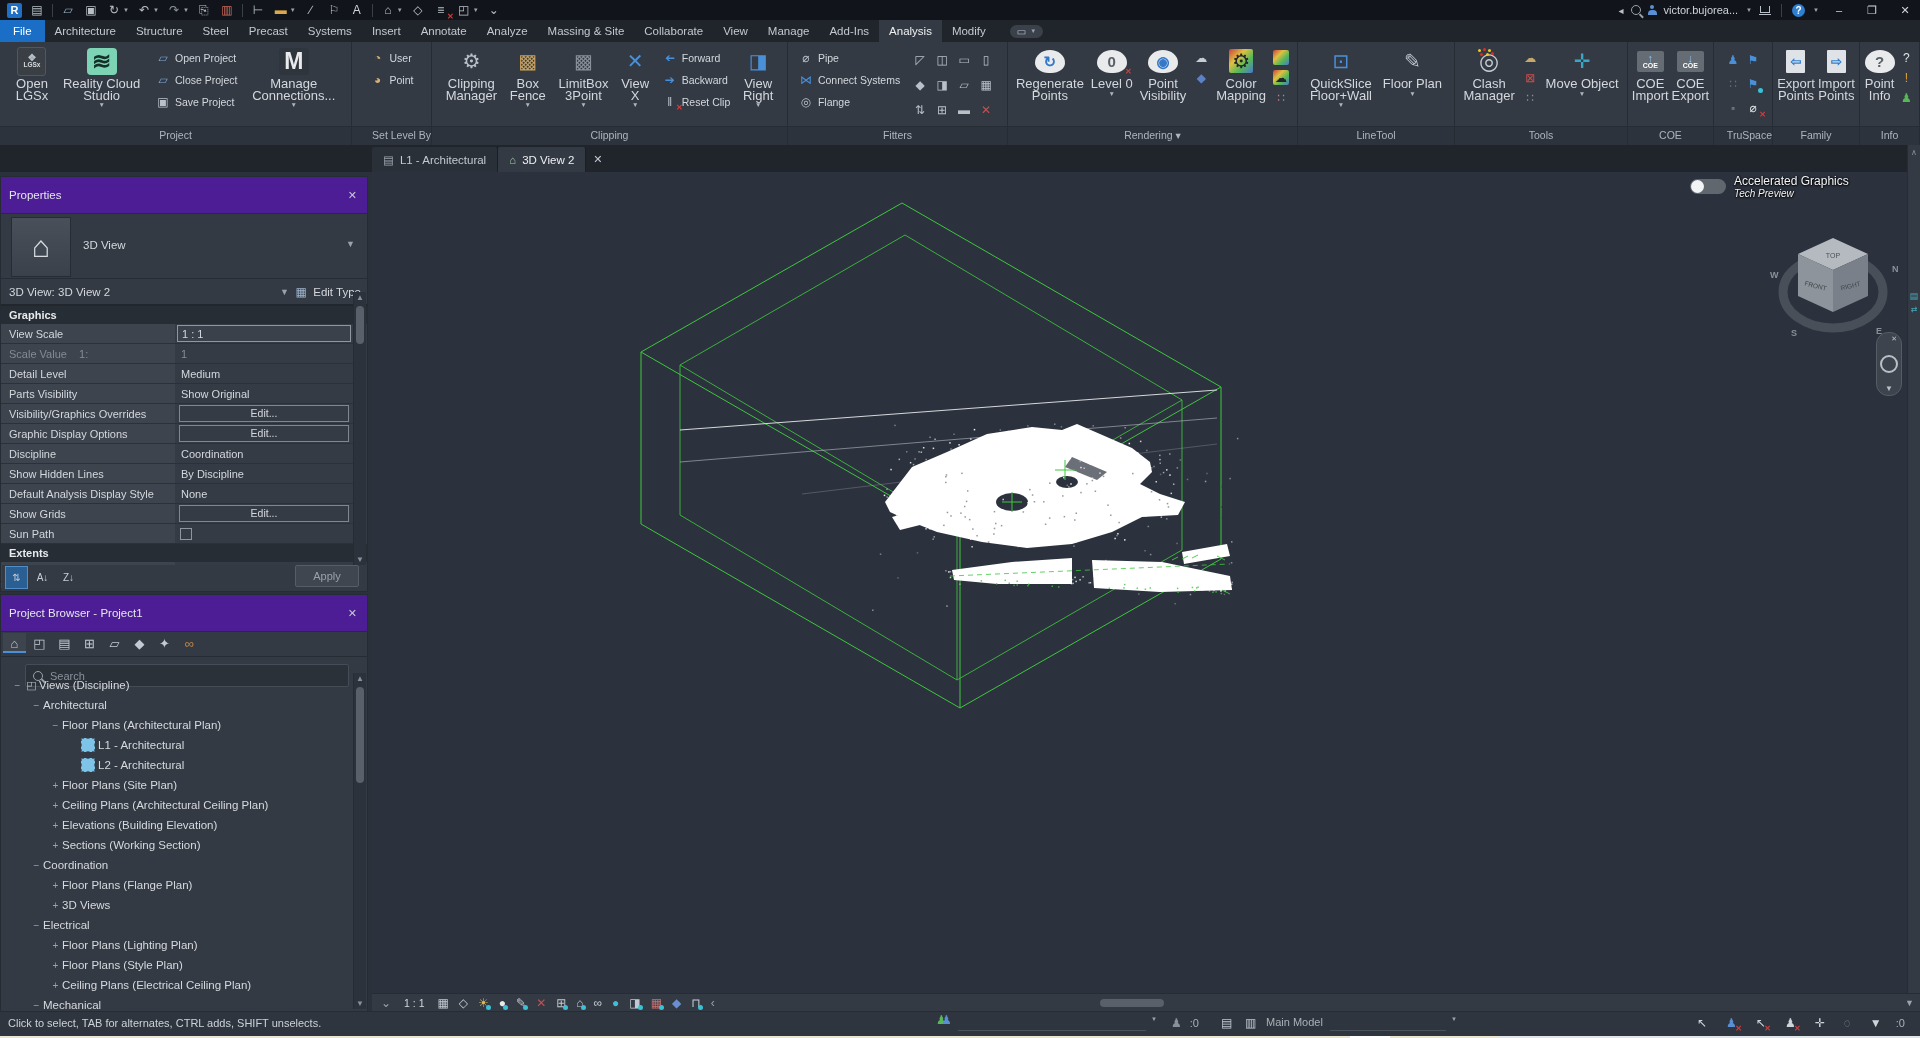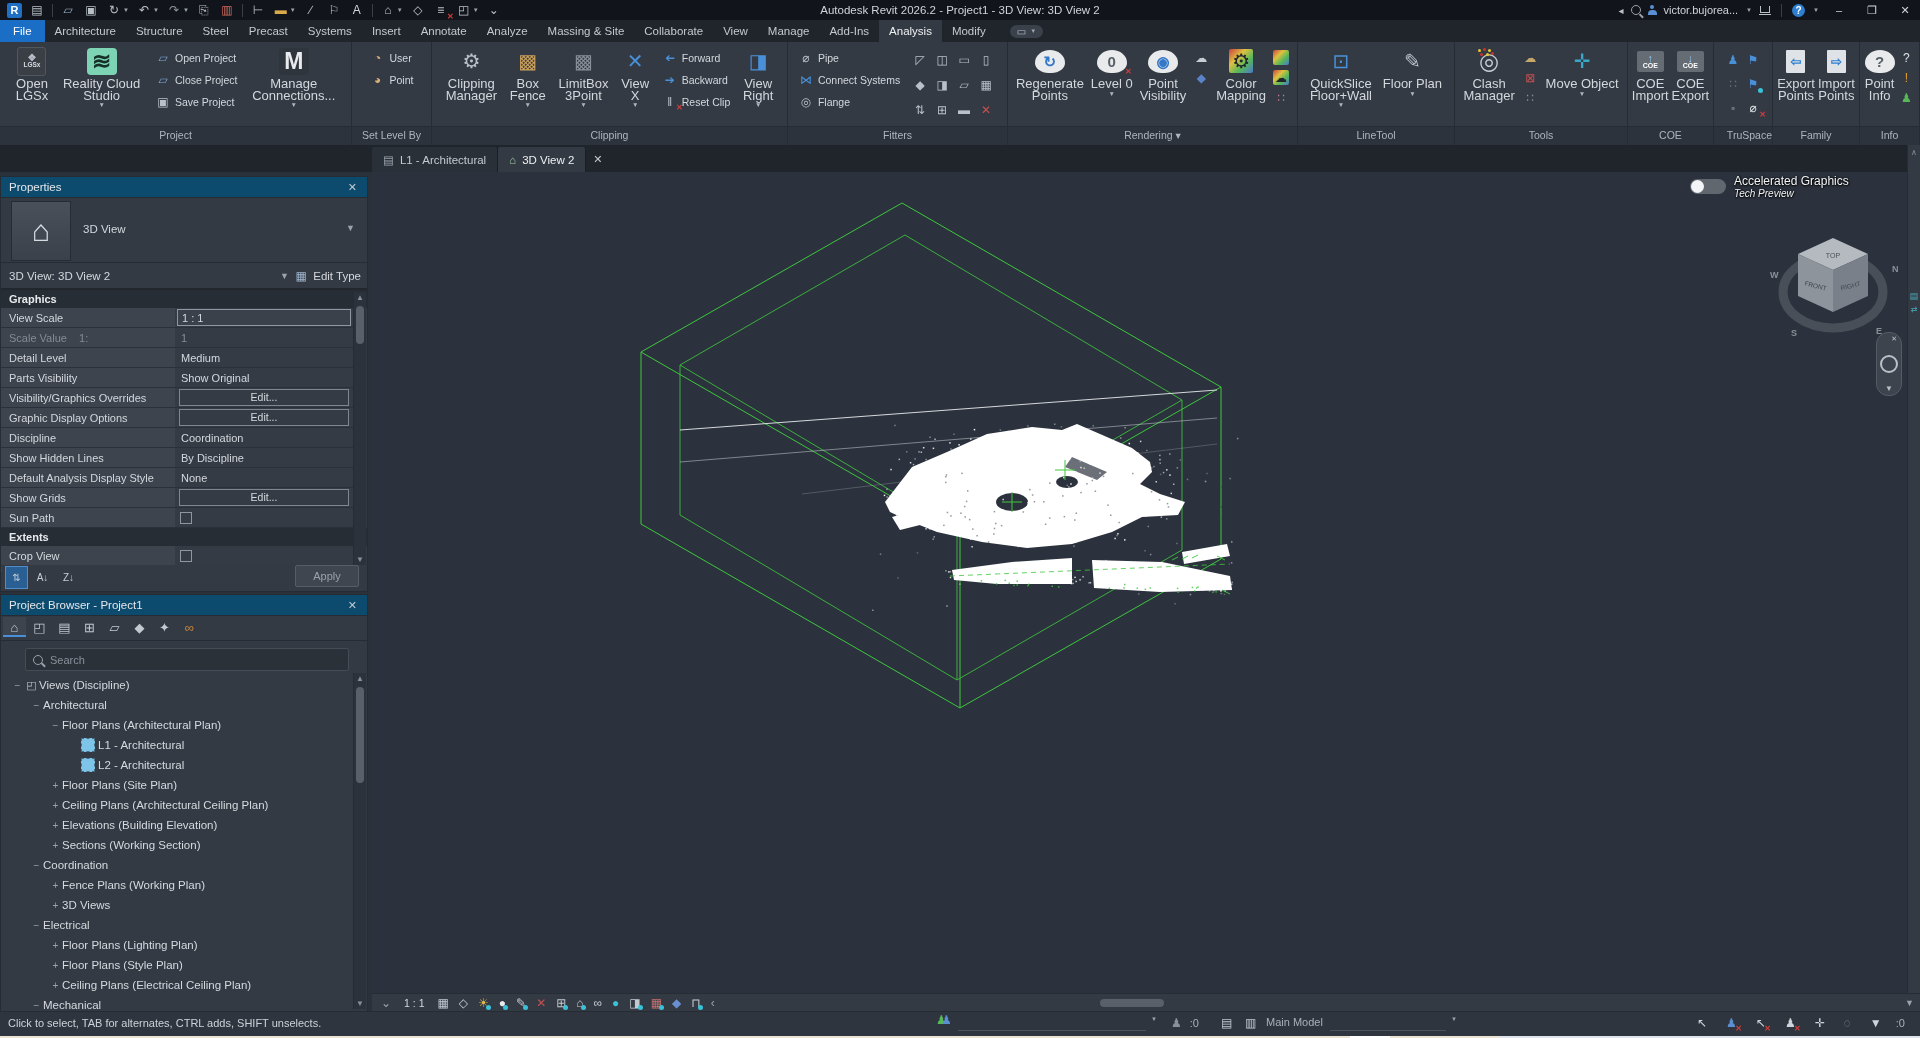--- a/index.html
+++ b/index.html
@@ -66,21 +66,21 @@
   .pagei{width:19px;height:23px;background:#dfe3e7;border-radius:1px;color:#2f7fd0;display:flex;align-items:center;
         justify-content:center;font-size:13px;font-weight:bold;}
   .lgsx{width:27px;height:27px;background:#3a3f46;border:1px solid #52575e;border-radius:3px;display:flex;flex-direction:column;
         align-items:center;justify-content:center;color:#d8dbe0;font-size:6.5px;font-weight:bold;}
   .lgsx .cube{font-size:10px;line-height:9px;color:#b9c0c8;}
   .clashdots{position:absolute;left:4px;top:1px;width:3px;height:3px;border-radius:50%;background:#e8c62a;
         box-shadow:5px -1px 0 #cc3333,10px 0 0 #e8c62a,2px 4px 0 #cc3333,8px 4px 0 #e8c62a,13px 3px 0 #cc3333;}
   
   .gapstrip{position:absolute;left:0;top:144px;right:0;height:28px;background:#20252c;}
   .sidepanel{position:absolute;left:0;width:368px;background:#333a44;border:1px solid #262c34;box-sizing:border-box;}
-  .phead{height:20px;display:flex;align-items:center;justify-content:space-between;padding:0 8px;background:#0c4a6e;
+  .phead{height:20px;display:flex;align-items:center;justify-content:space-between;padding:8px 8px;background:#4c1d95;
         border-bottom:1px solid #262c34;font-size:11.5px;color:#e4e7ea;}
   .closex{color:#c3c9d0;font-size:11px;padding:0 2px;}
   .psel{height:64px;position:relative;border-bottom:1px solid #262c34;}
   .psel .thumb{position:absolute;left:10px;top:3px;width:58px;height:58px;background:linear-gradient(#49505a,#3a414b);
         border:1px solid #262c34;display:flex;align-items:center;justify-content:center;font-size:30px;color:#d8dbe0;}
   .psel .tname{position:absolute;left:82px;top:25px;font-size:11.5px;}
   .psel .dd{position:absolute;right:12px;top:25px;color:#9aa2ab;font-size:9px;}
   .pinst{height:25px;display:flex;align-items:center;padding:0 8px;border-bottom:2px solid #22272e;position:relative;font-size:11.5px;}
   .pinst .chev{position:absolute;right:78px;color:#9aa2ab;font-size:9px;}
   .pinst .etype{position:absolute;right:6px;display:flex;align-items:center;gap:4px;color:#d4d8dd;}
@@ -218,21 +218,20 @@
           <span class="icx s14 redx" style="color: rgb(185, 192, 200);">≡</span>
         </span>
         <span class="qat-btn">
           <span class="icx s14" style="color: rgb(185, 192, 200);">◰</span>
           <span class="mini-arrow">▼</span>
         </span>
         <span class="qat-btn">
           <span class="icx s14" style="color: rgb(185, 192, 200);">⌄</span>
         </span>
       </div>
-    <div class="tb-title">Autodesk Revit 2026.2 - Project1 - 3D View: 3D View 2</div>
     <div class="tb-right">
       <span class="small">◂</span>
       <span class="mag"></span>
       <span class="person"></span>
       <span style="color:#cfd4da;">victor.bujorea...</span>
       <span class="mini-arrow">▼</span>
       <span class="cart"></span>
       <span class="qat-sep"></span>
       <span class="helpc">?</span>
       <span class="mini-arrow">▼</span>
@@ -582,21 +581,21 @@
         </div>
         <div class="icon-col">
           <span class="icx s14" style="color: rgb(224, 227, 230);">?</span>
           <span class="icx s14" style="color: rgb(224, 160, 48);">!</span>
           <span class="icx s14" style="color: rgb(88, 184, 88);">♟</span>
         </div>
       </div>
     </div>
   <div class="plabels" id="plabels">
       <div class="plabel" style="width: 352px;">Project</div>
-      <div class="plabel" style="width: 80px;">Set Level By</div>
+      <div class="plabel" style="width: 80px; text-align: right;">Set Level By</div>
       <div class="plabel" style="width: 356px;">Clipping</div>
       <div class="plabel" style="width: 220px;">Fitters</div>
       <div class="plabel" style="width: 290px;">Rendering ▾</div>
       <div class="plabel" style="width: 157px;">LineTool</div>
       <div class="plabel" style="width: 173px;">Tools</div>
       <div class="plabel" style="width: 86px;">COE</div>
       <div class="plabel" style="width: 59px; text-align: right;">TruSpace</div>
       <div class="plabel" style="width: 87px;">Family</div>
       <div class="plabel" style="width: 60px;">Info</div>
     </div>
@@ -796,21 +795,21 @@
         <div class="titem" style="padding-left: 46px;">
           <span class="texp">+</span>
           <span>Sections (Working Section)</span>
         </div>
         <div class="titem" style="padding-left: 27px;">
           <span class="texp">−</span>
           <span>Coordination</span>
         </div>
         <div class="titem" style="padding-left: 46px;">
           <span class="texp">+</span>
-          <span>Fence Plans (Working Plan)</span>
+          <span>Floor Plans (Flange Plan)</span>
         </div>
         <div class="titem" style="padding-left: 46px;">
           <span class="texp">+</span>
           <span>3D Views</span>
         </div>
         <div class="titem" style="padding-left: 27px;">
           <span class="texp">−</span>
           <span>Electrical</span>
         </div>
         <div class="titem" style="padding-left: 46px;">

